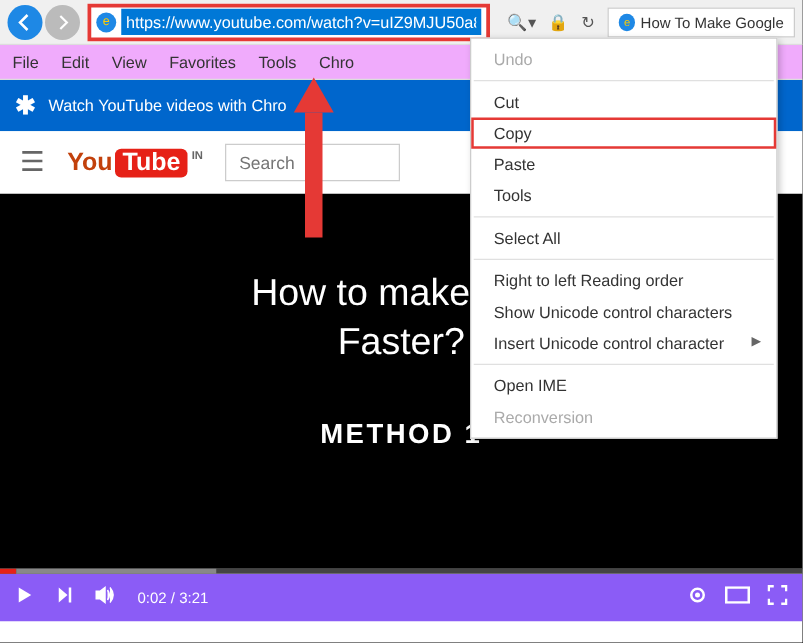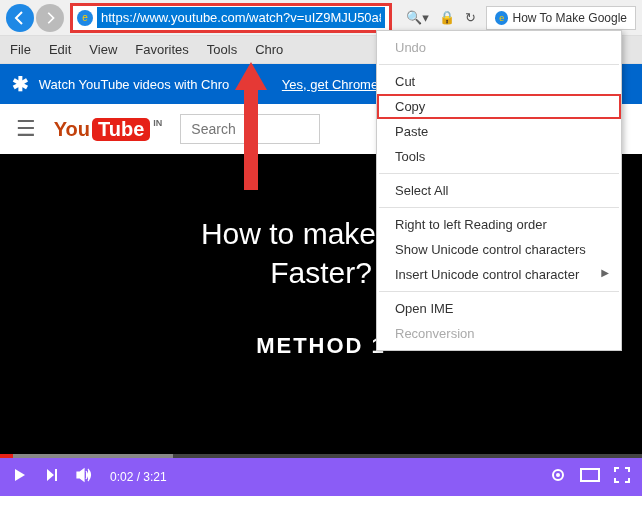--- a/index.html
+++ b/index.html
@@ -8,21 +8,21 @@
     .browser-nav { height: 36px; background: #f0f0f0; display: flex; align-items: center; padding: 0 6px; gap: 2px; border-bottom: 1px solid #ddd; }
     .nav-btn { width: 28px; height: 28px; border-radius: 50%; display: flex; align-items: center; justify-content: center; font-size: 18px; color: #fff; background: #1e88e5; cursor: pointer; }
     .fwd-btn { background: #bbb; }
     .addr-bar-wrap { flex: 1; border: 3px solid #e53935; margin: 0 4px; height: 30px; display: flex; align-items: center; background: #fff; padding: 0 4px; }
     .addr-icon { width: 16px; height: 16px; background: #1e88e5; border-radius: 50%; margin-right: 4px; display:inline-flex; align-items:center; justify-content:center; font-size:10px; color:#ffcc00;}
     .addr-input { flex: 1; border: none; outline: none; background: #0078d7; color: #fff; padding: 3px 4px; font-size: 13px; }
     .toolbar-icons { display: flex; gap: 10px; padding: 0 8px; color: #555; font-size: 13px; }
     .tab { background: #fff; border: 1px solid #ccc; padding: 4px 8px; font-size: 12px; color: #333; display: flex; align-items: center; gap: 4px; max-width: 150px; white-space:nowrap; overflow:hidden;}
     .tab-ico { width:14px; height:14px; background:#1e88e5; border-radius:50%; display:inline-flex; align-items:center; justify-content:center; color:#ffcc00; font-size:9px;}
     
-    .menu-bar { display: flex; gap: 18px; padding: 6px 10px; font-size: 13px; color: #333; background: #e5e5e5; border-bottom: 1px solid #ddd; }
+    .menu-bar { display: flex; gap: 18px; padding: 6px 10px; font-size: 13px; color: #333; background: #f0abfc; border-bottom: 1px solid #ddd; }
     .menu-item { cursor: pointer; }
     
     .promo-bar { background: #0066cc; color: #fff; padding: 8px 12px; display: flex; align-items: center; gap: 10px; font-size: 13px; }
     .promo-star { font-size: 20px; font-weight: bold; }
     .promo-link { text-decoration: underline; cursor: pointer; }
     
     .yt-header { display: flex; align-items: center; padding: 10px 16px; gap: 18px; background: #fff; }
     .hamburger { font-size: 22px; color: #666; cursor: pointer; }
     .yt-logo { display: flex; align-items: center; font-weight: bold; font-size: 20px; }
     .yt-logo .you { color: #c2410c; }
@@ -89,21 +89,20 @@
   <span class="menu-item">View</span>
   <span class="menu-item">Favorites</span>
   <span class="menu-item">Tools</span>
   <span class="menu-item">Chro</span>
 </div>
 
 <div class="promo-bar">
   <span class="promo-star">✱</span>
   <span><span>Watch YouTube videos with Chro</span>&nbsp;&nbsp;&nbsp;&nbsp;&nbsp;<span>.</span></span>
   <span>&nbsp;&nbsp;&nbsp;</span>
-  <span class="promo-link">Yes, get Chrome</span>
 </div>
 
 <div class="yt-header">
   <span class="hamburger">☰</span>
   <div class="yt-logo">
     <span class="you">You</span>
     <span class="tube">Tube</span>
     <span class="yt-cc">IN</span>
   </div>
   <input class="yt-search" placeholder="Search" style="">

